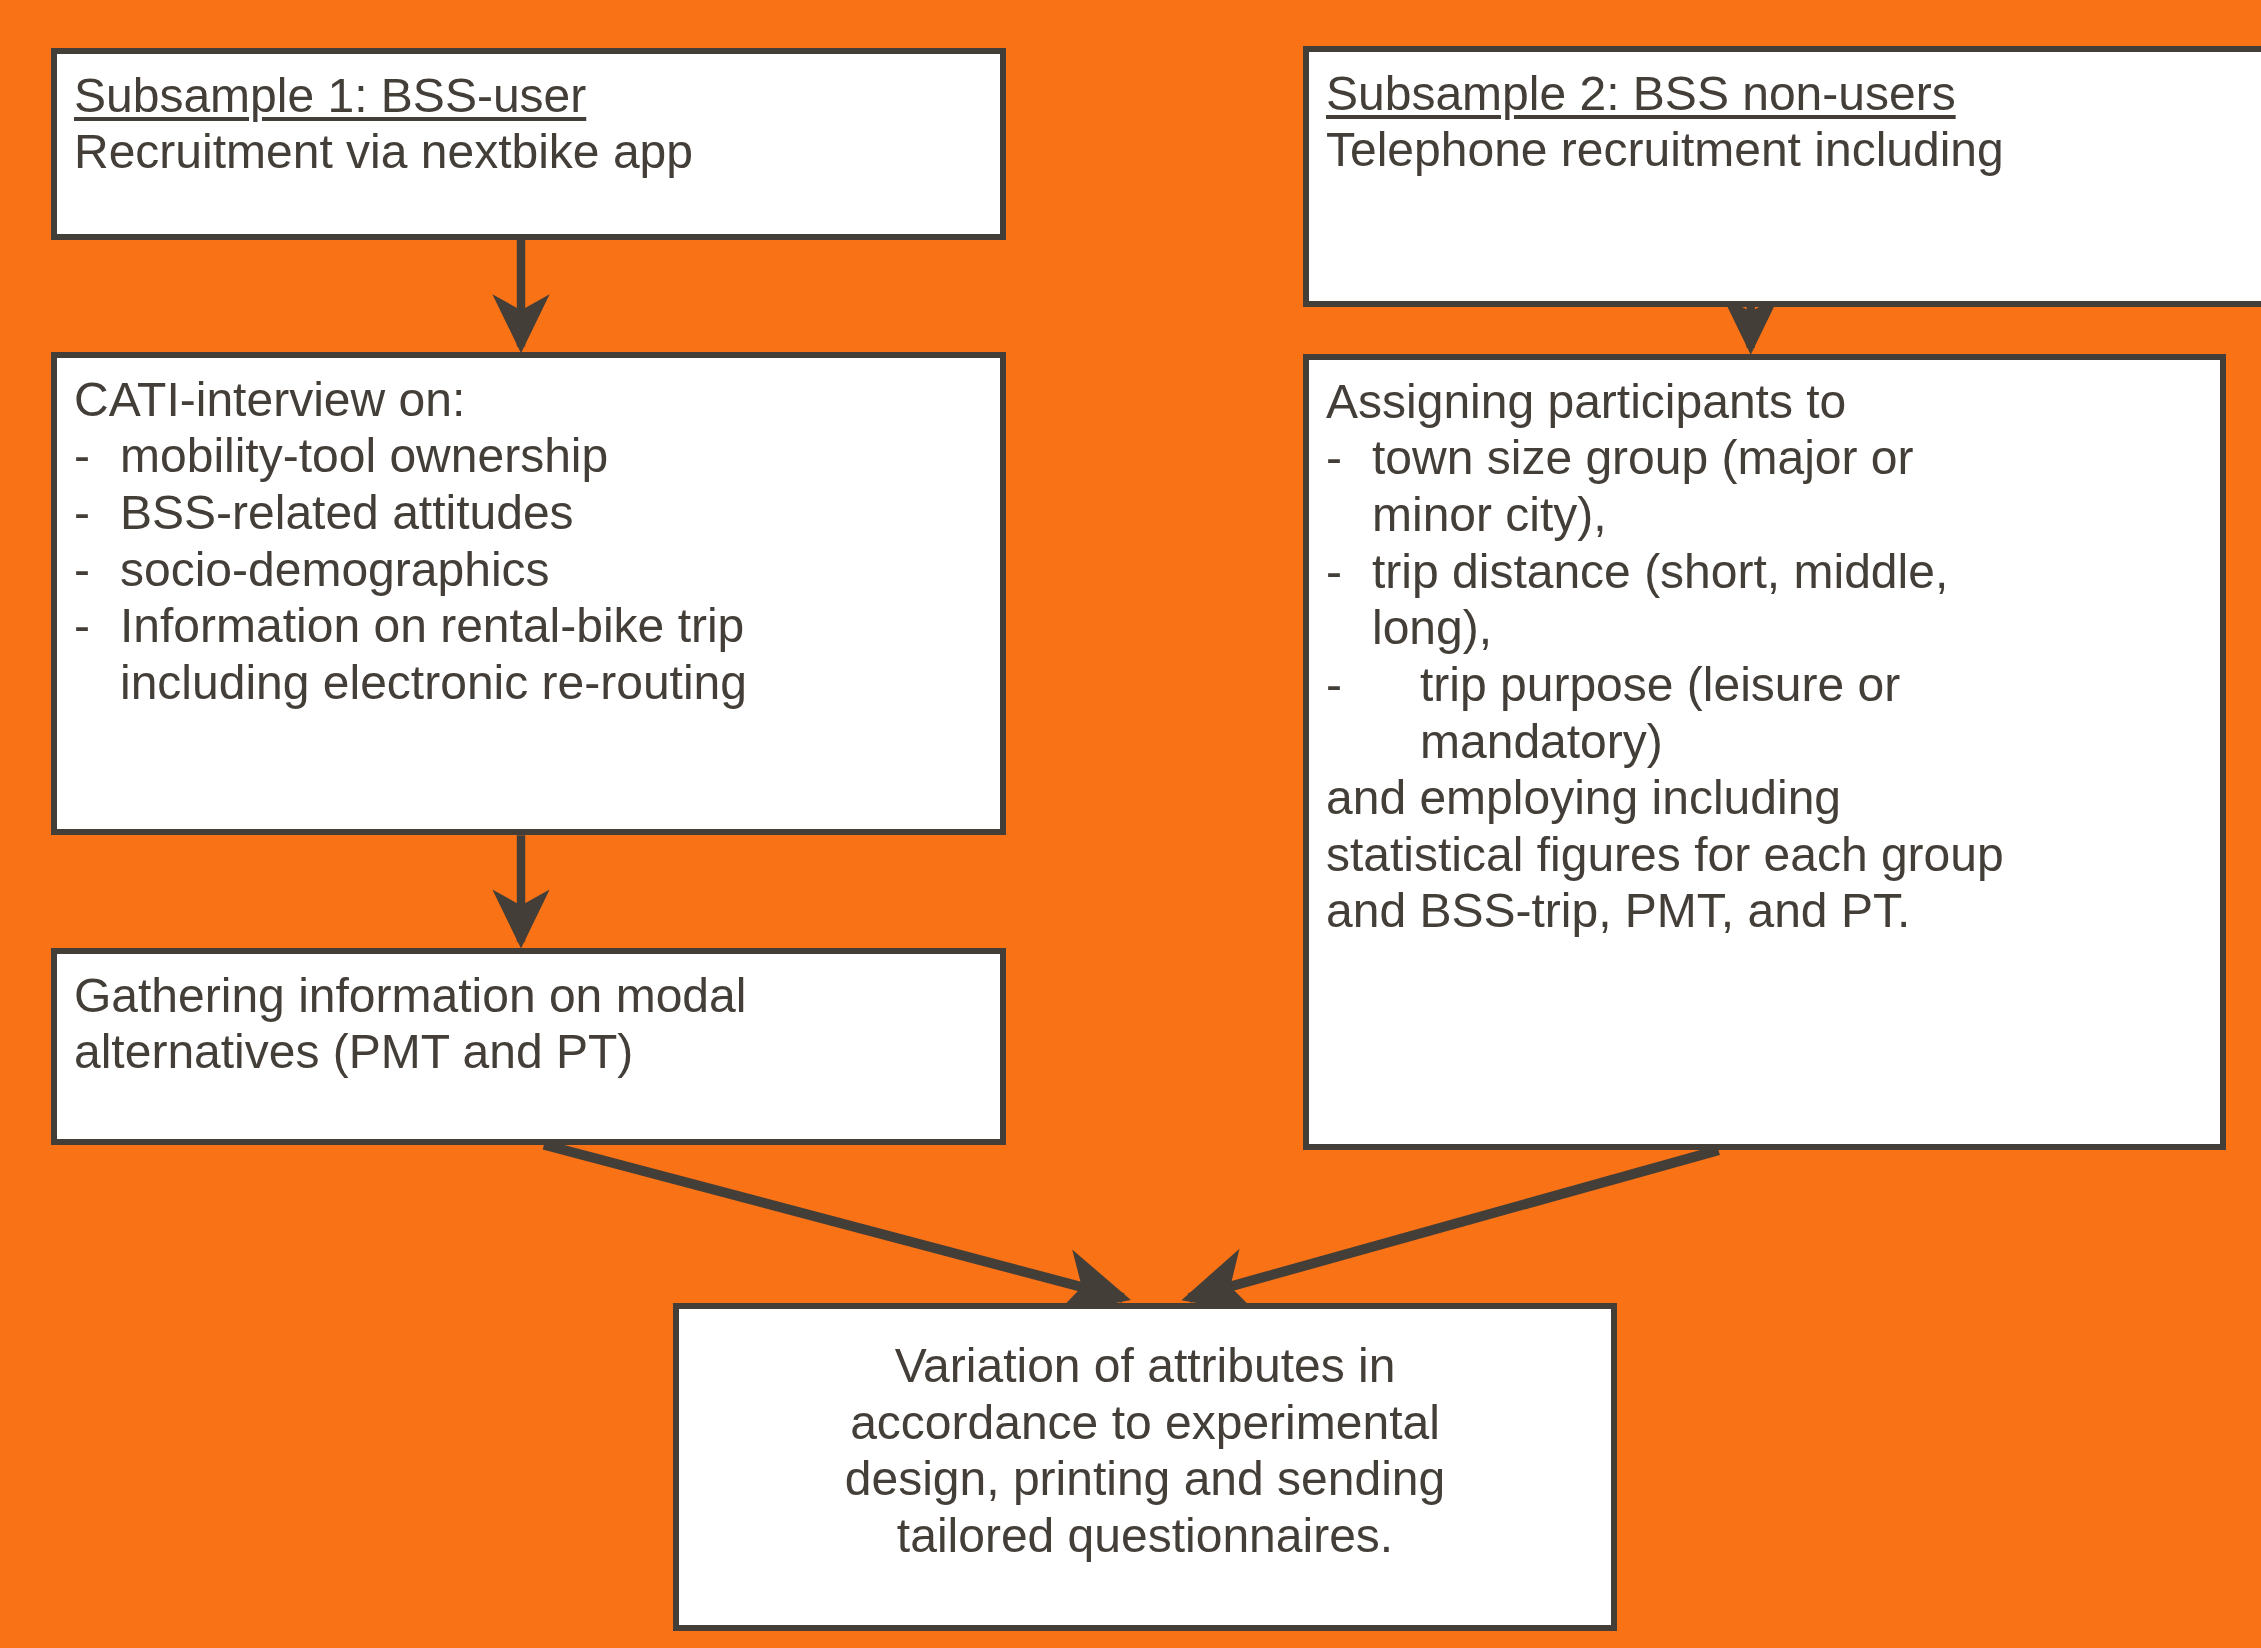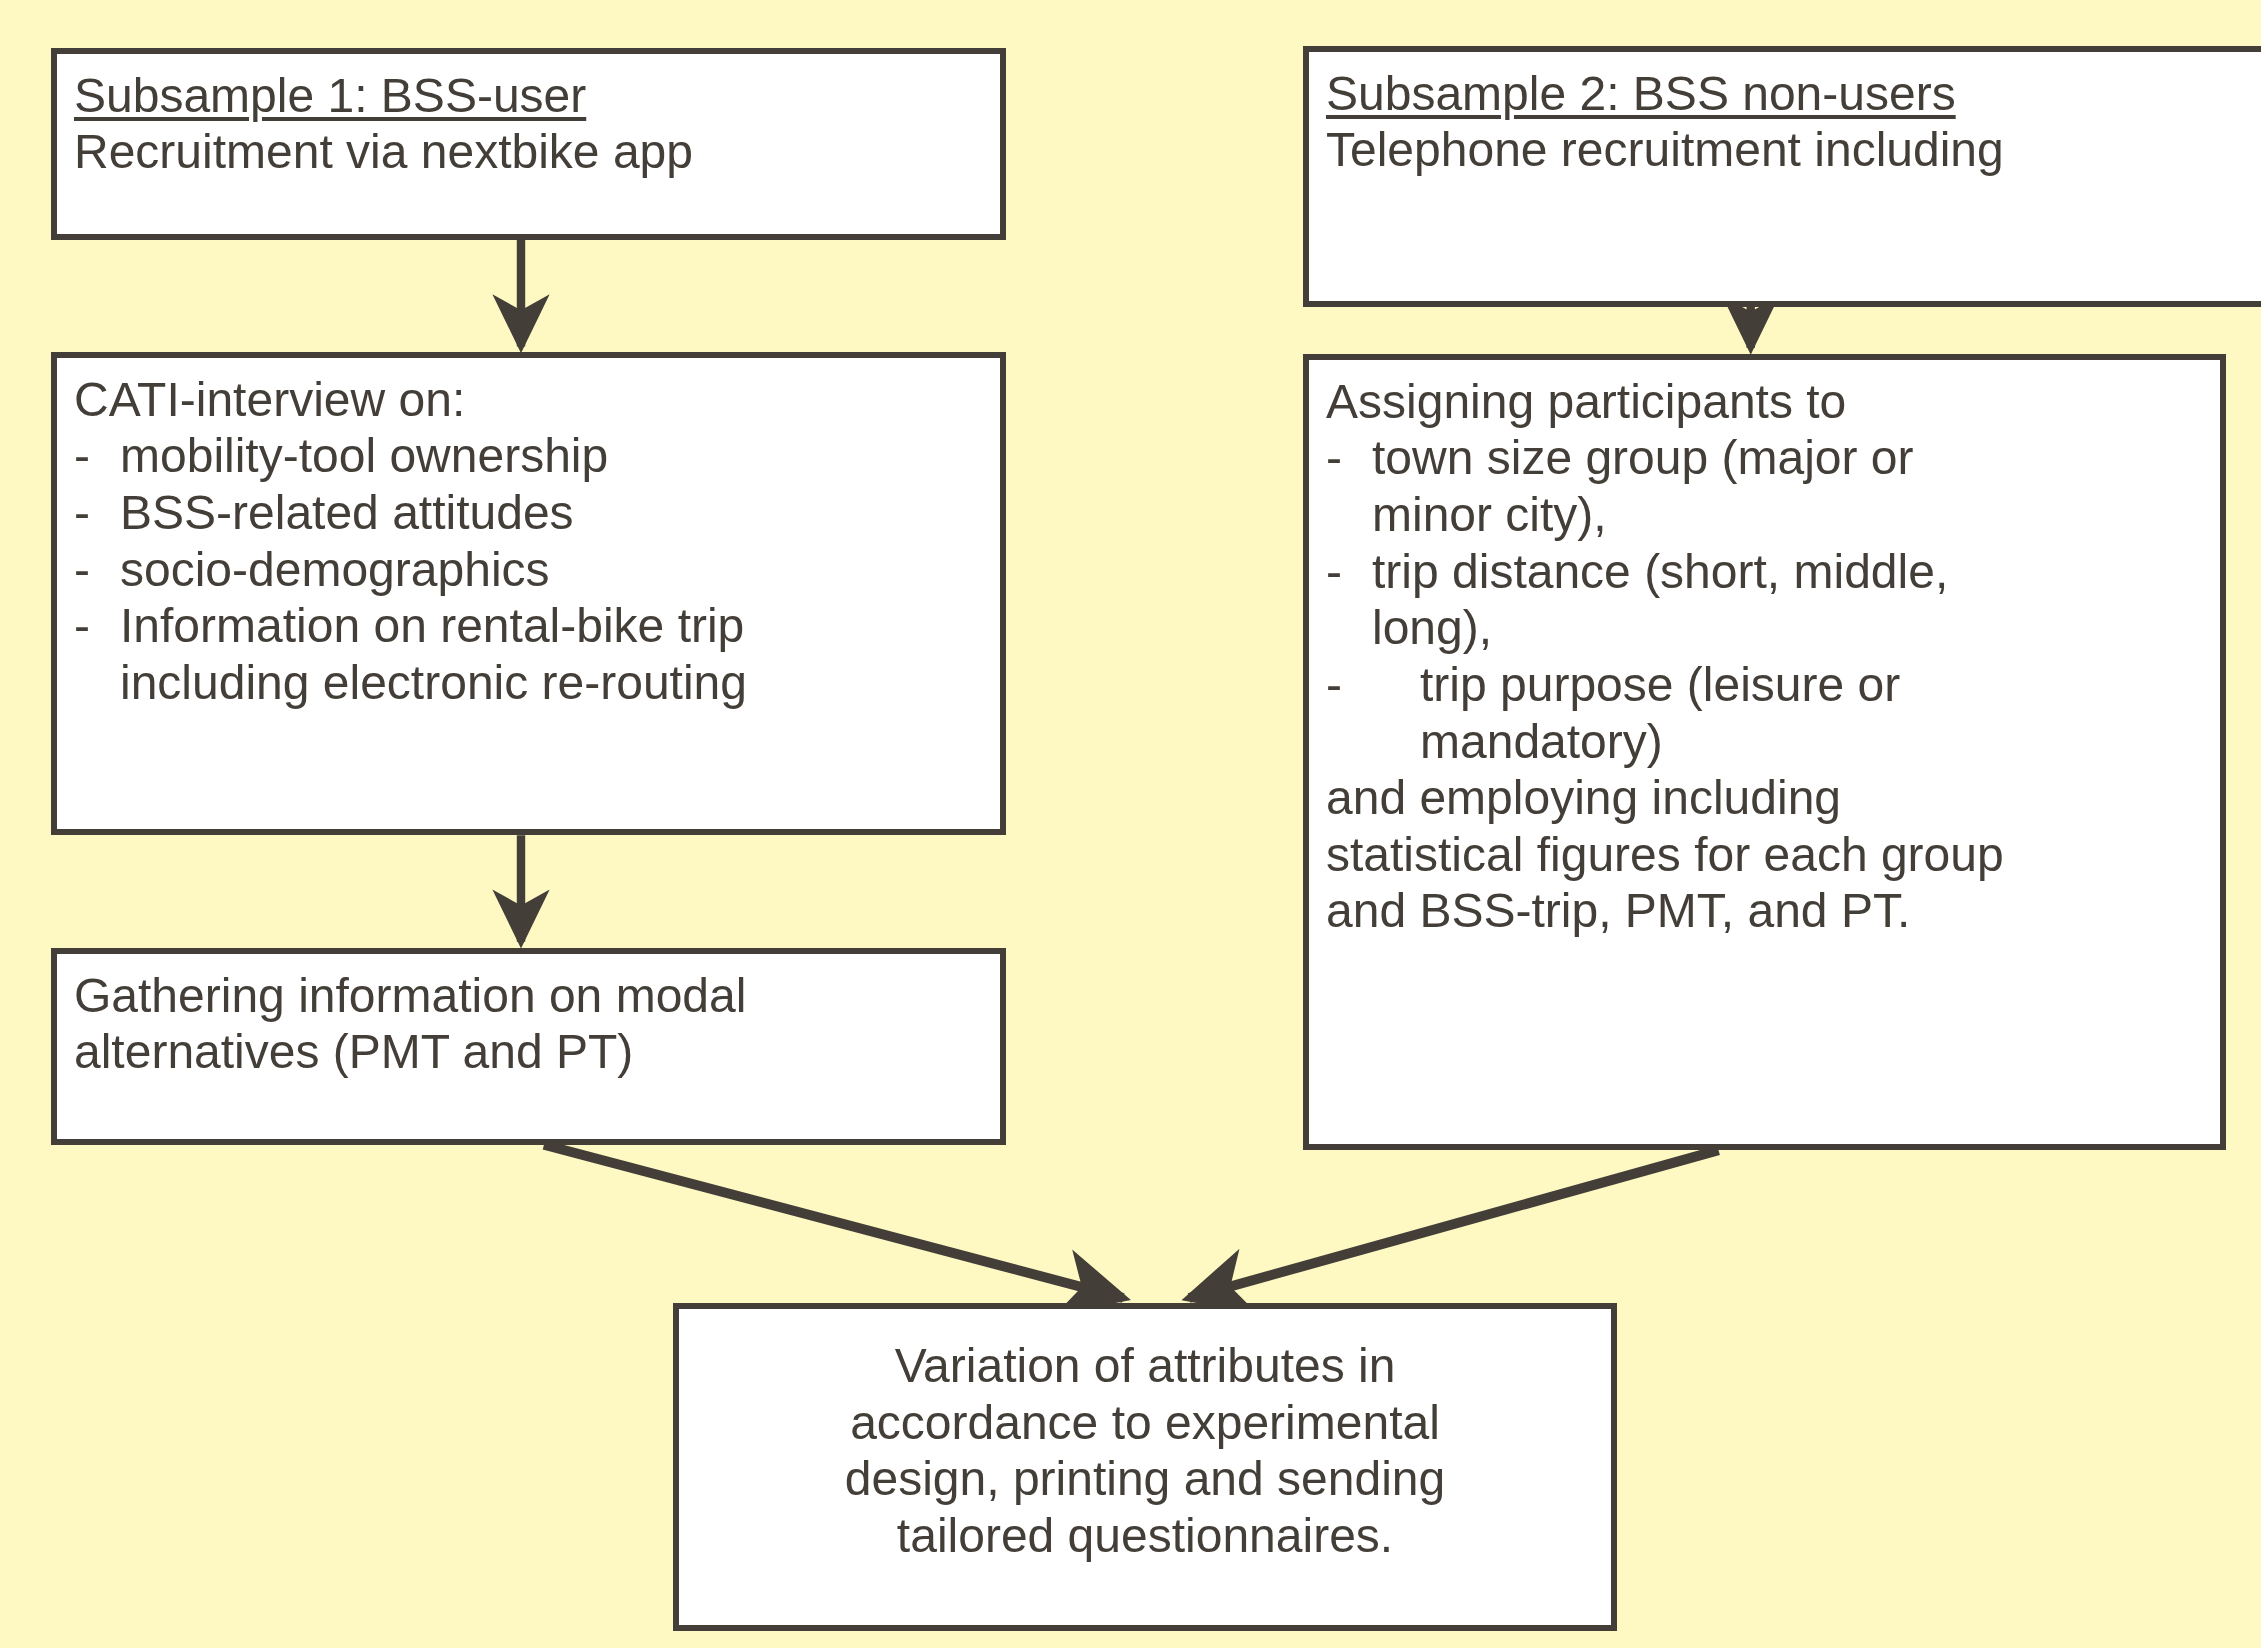--- a/index.html
+++ b/index.html
@@ -1,20 +1,20 @@
 <!DOCTYPE html>
 <html style="font-size:12.3px"><head>
 <meta charset="utf-8">
 <style>
   html,body{margin:0;padding:0;background:#ffffff;}
   #stage{
     position:relative;
     width:2261px;
     height:1649px;
-    background:#fef9c3;
+    background:#f97316;
     font-family:"Liberation Sans", sans-serif;
     color:#433E38;
     overflow:hidden;
   }
   .box{
     position:absolute;
     box-sizing:border-box;
     border:6.9px solid #433E38;
     background:#ffffff;
   }

